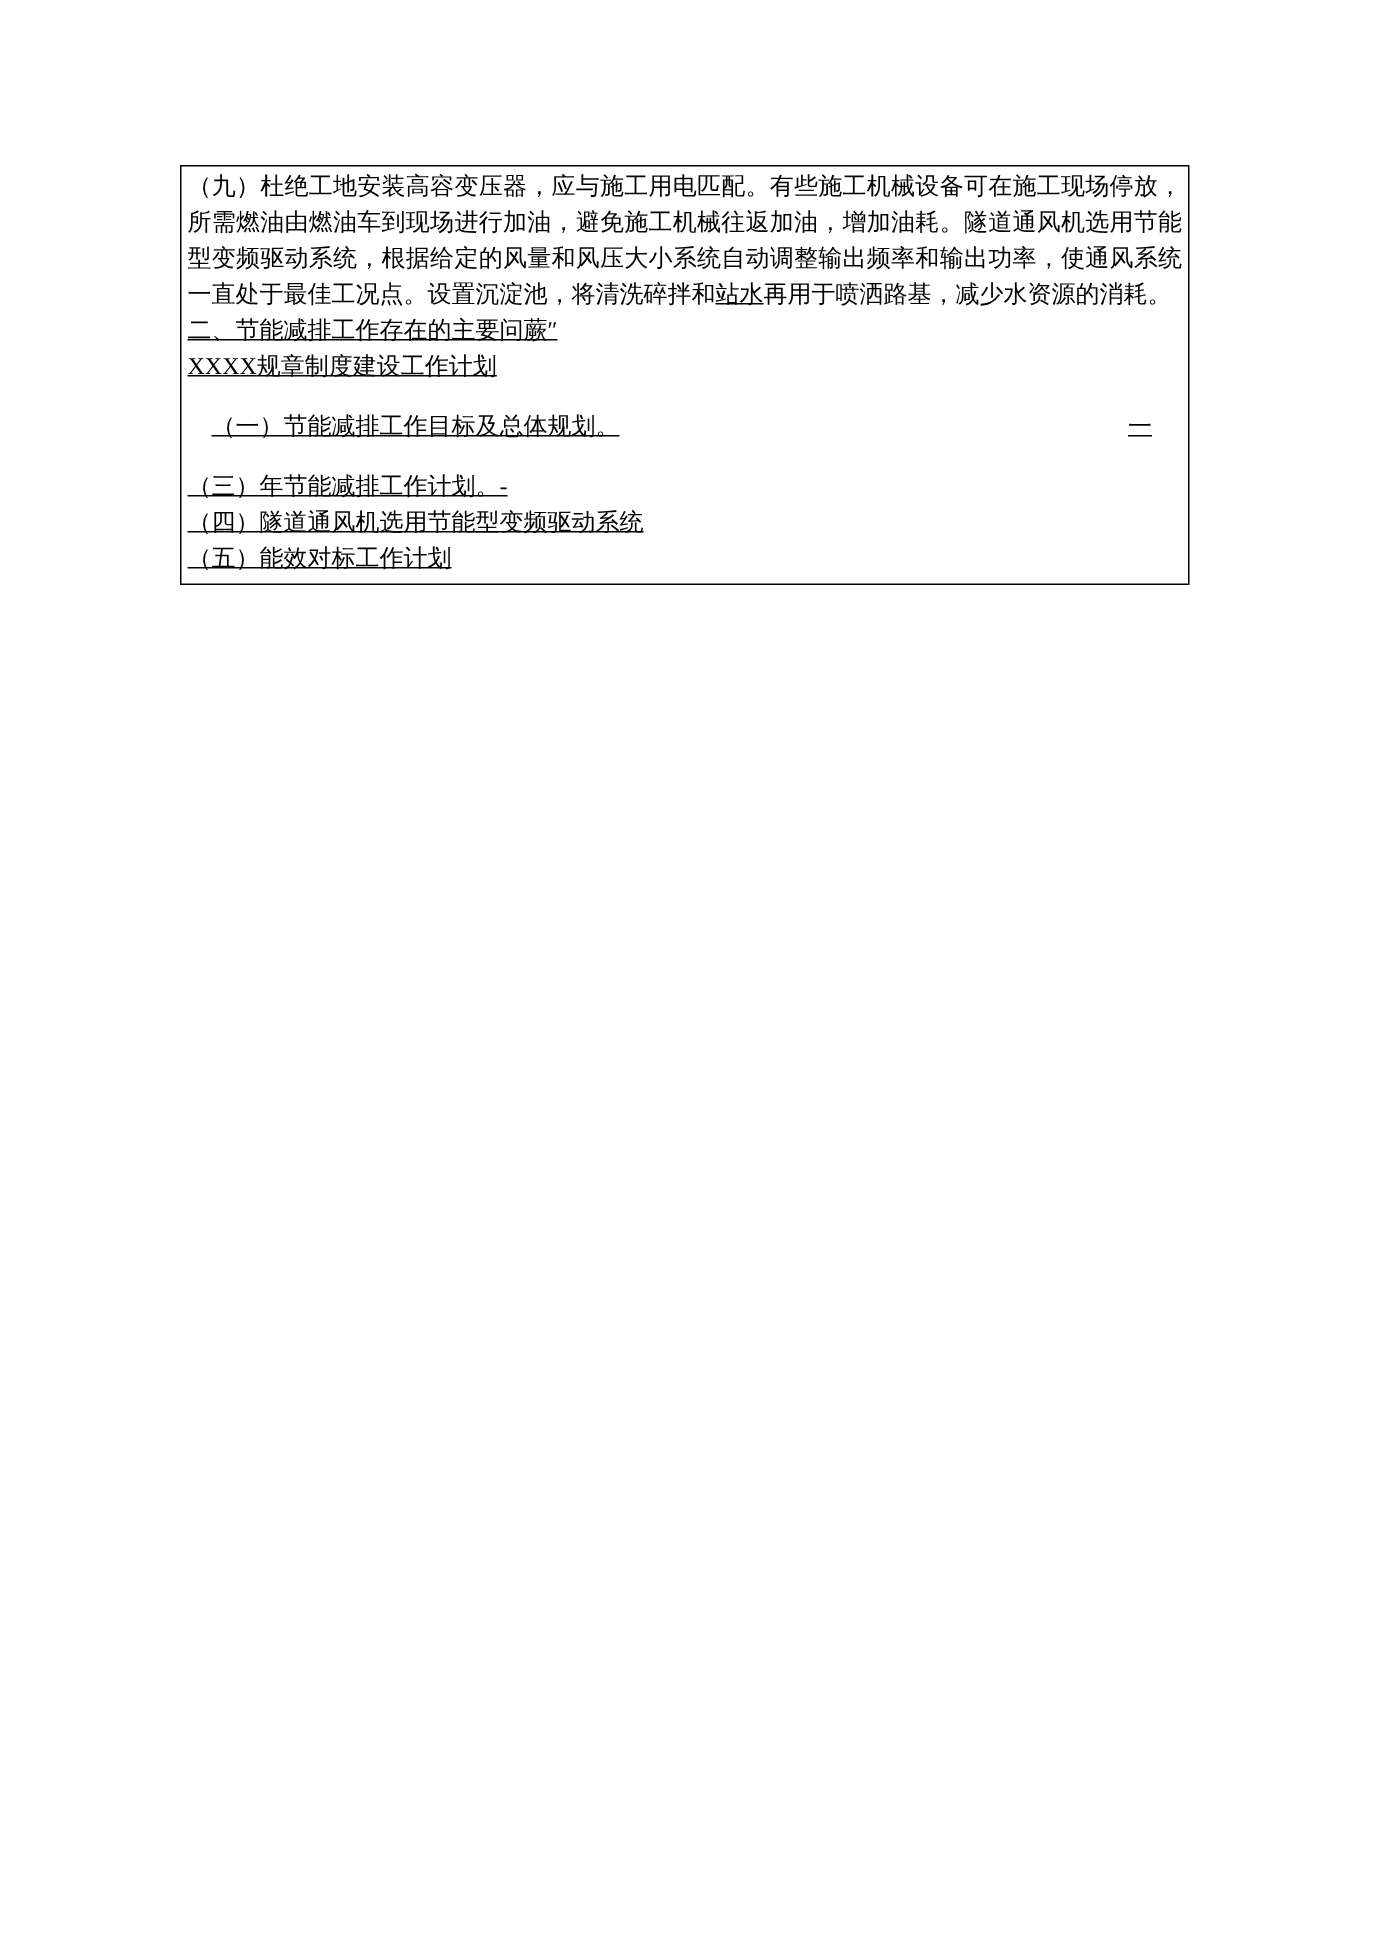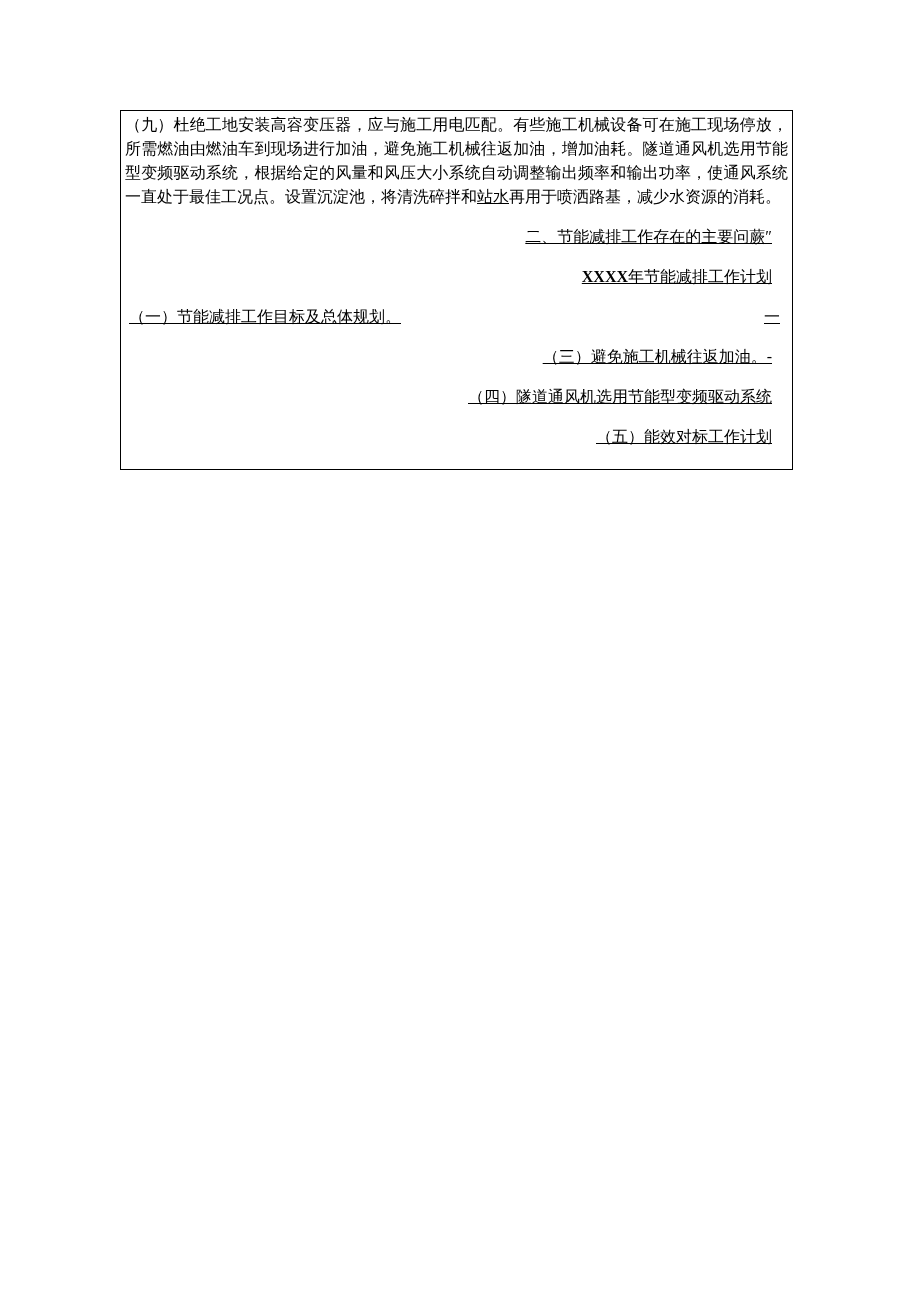--- a/index.html
+++ b/index.html
@@ -27,71 +27,70 @@
   .para {
     text-align: justify;
     margin: 0;
     padding: 0;
   }
   .underline {
     text-decoration: underline;
     text-decoration-skip-ink: none;
   }
   .bold {
-    font-weight: bold;
+    font-weight: normal;
   }
   .list-line {
-    margin: 4px;
+    margin: 16px;
     padding: 0;
     display: flex;
     justify-content: space-between;
     align-items: flex-end;
   }
   .list-line > span:first-child {
     text-decoration: underline;
     text-decoration-skip-ink: none;
   }
   .trailer {
     text-decoration: underline;
     margin-left: auto;
     padding-right: 4px;
   }
   .plain-line {
-    margin: 16px;
+    margin: 0;
     padding: 0;
-    text-align: right;
   }
 </style>
 </head>
 <body>
 
 <div class="page">
   <div class="content-box">
 
     <p class="para">
       <span>（九）杜绝工地安装高容变压器，应与施工用电匹配。有些施工机械设备可在施工现场停放，所需燃油由燃油车到现场进行加油，避免施工机械往返加油，增加油耗。隧道通风机选用节能型变频驱动系统，根据给定的风量和风压大小系统自动调整输出频率和输出功率，使通风系统一直处于最佳工况点。设置沉淀池，将清洗碎拌和</span><span class="underline">站水</span><span>再用于喷洒路基，减少水资源的消耗。</span>
     </p>
 
     <p class="plain-line">
       <span class="underline">二、节能减排工作存在的主要问蕨″</span>
     </p>
 
 
     <p class="plain-line">
-      <span class="underline bold">XXXX</span><span class="underline">年节能减排工作计划</span>
+      <span class="underline bold">XXXX</span><span class="underline">规章制度建设工作计划</span>
     </p>
 
     <p class="list-line">
       <span>（一）节能减排工作目标及总体规划。</span>
       <span class="trailer">一</span>
     </p>
 
 
     <p class="plain-line">
-      <span class="underline">（三）避免施工机械往返加油。-</span>
+      <span class="underline">（三）年节能减排工作计划。-</span>
     </p>
 
     <p class="plain-line">
       <span class="underline">（四）隧道通风机选用节能型变频驱动系统</span>
     </p>
 
     <p class="plain-line">
       <span class="underline">（五）能效对标工作计划</span>
     </p>
 

